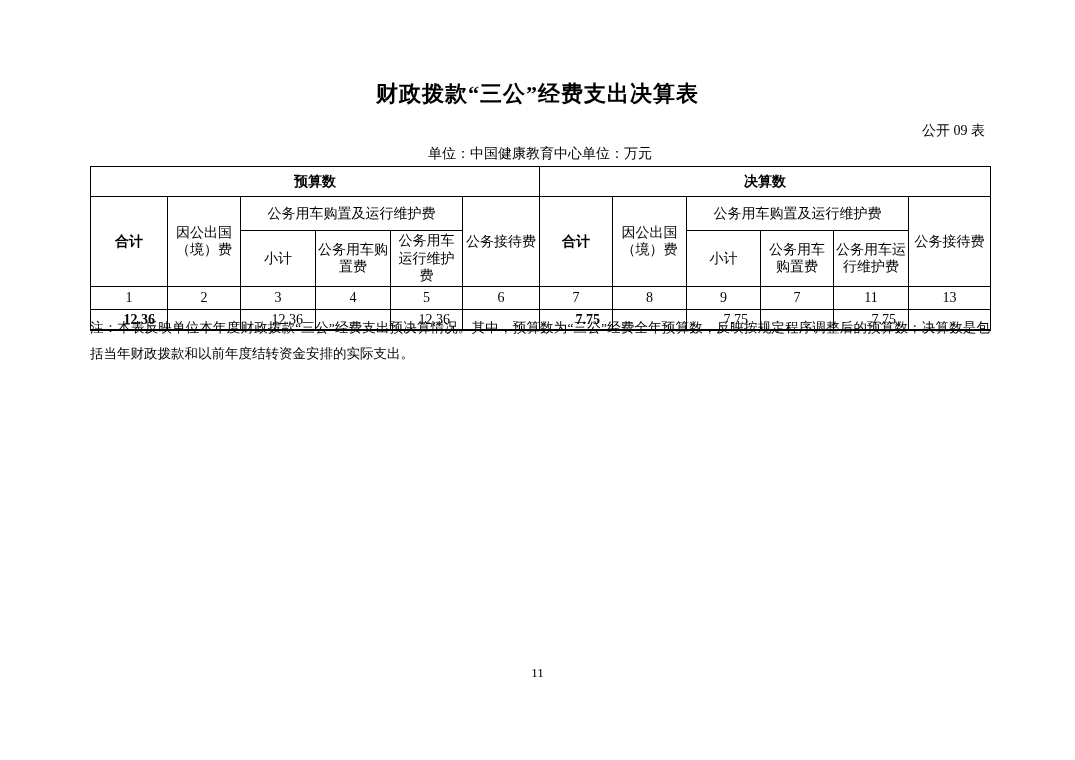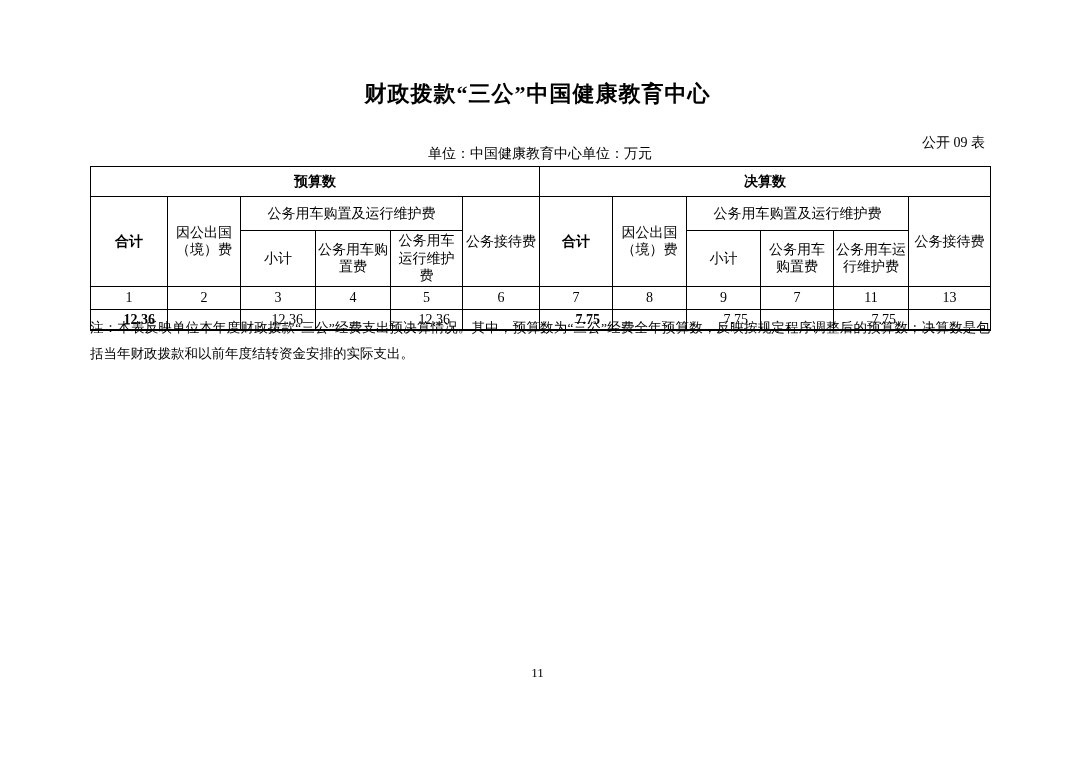--- a/index.html
+++ b/index.html
@@ -19,21 +19,21 @@
     top: 79px;
     left: 0;
     width: 100%;
     text-align: center;
     font-size: 22px;
     font-weight: bold;
     letter-spacing: 1px;
   }
   .form-ref {
     position: absolute;
-    top: 134px;
+    top: 122px;
     right: 90px;
     font-size: 14px;
   }
   .meta-row {
     position: absolute;
     top: 145px;
     left: 90px;
     width: 900px;
     display: flex;
     justify-content: center;
@@ -78,21 +78,21 @@
     width: 100%;
     text-align: center;
     font-size: 13px;
   }
 </style>
 </head>
 <body>
 
 <div class="page">
 
-  <div class="doc-title">财政拨款“三公”中国健康教育中心</div>
+  <div class="doc-title">财政拨款“三公”经费支出决算表</div>
 
   <div class="form-ref">公开 09 表</div>
 
   <div class="meta-row">
     <span>单位：中国健康教育中心</span>
     <span>单位：万元</span>
   </div>
 
   <table class="accounts">
     <colgroup>

